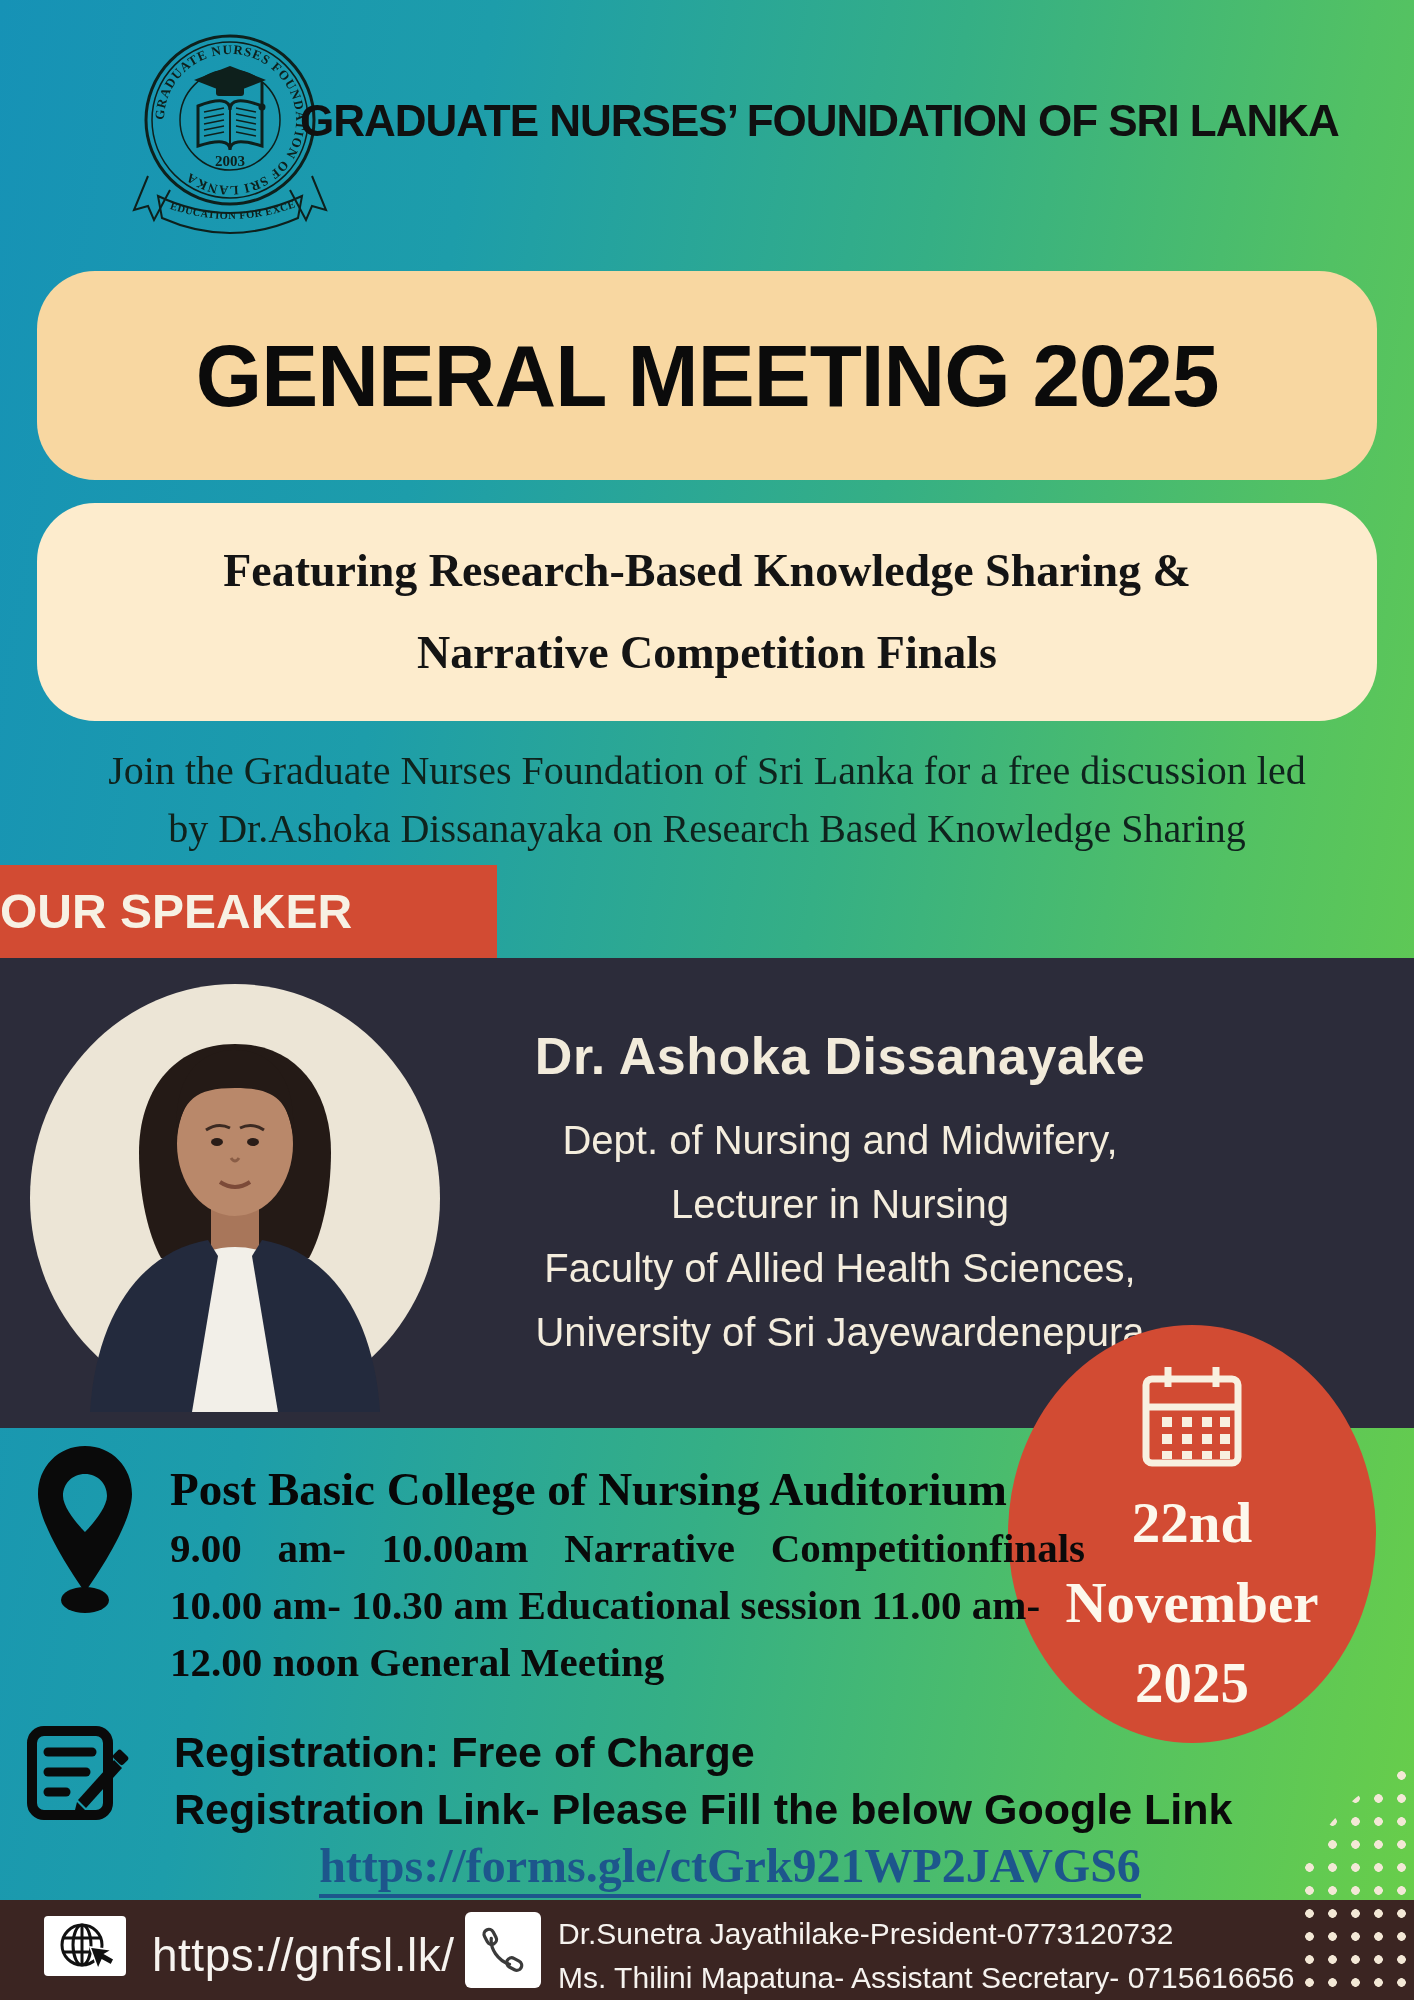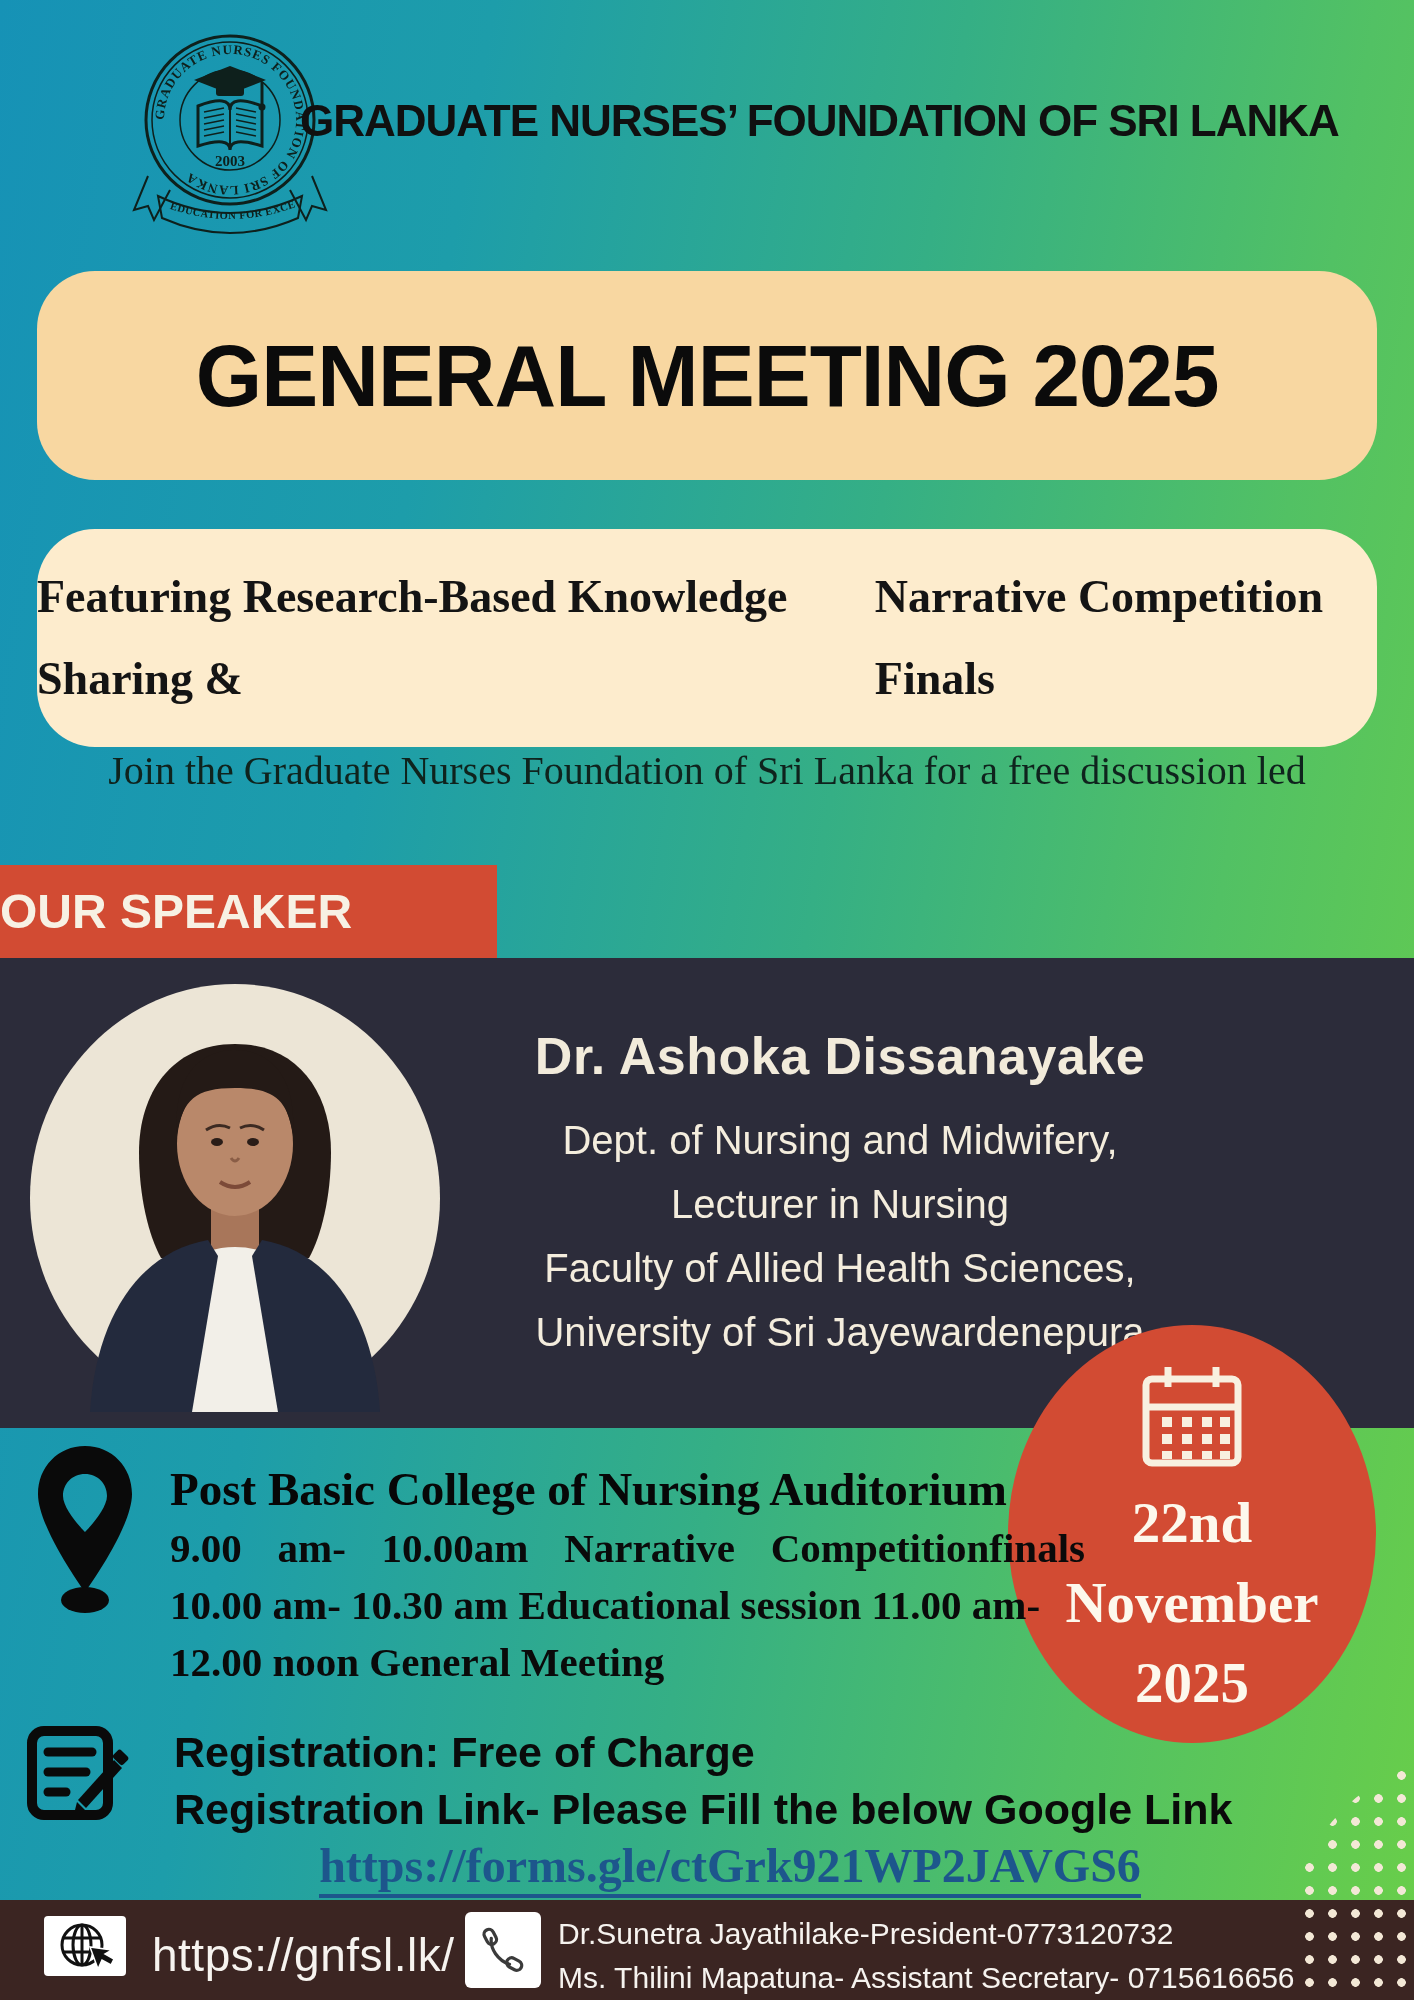--- a/index.html
+++ b/index.html
@@ -20,22 +20,22 @@
   
   .banner1{
     left:37px; top:271px; width:1340px; height:209px; background:#f8d7a1;
     border-radius:58px; display:flex; align-items:center; justify-content:center;
   }
   .banner1 .t{
     font-weight:bold; font-size:88px; letter-spacing:-1px; color:#0b0b0b; transform:scaleX(0.97);
   }
   .banner2{
     left:37px; top:503px; width:1340px; height:218px; background:#fdeccd;
-    border-radius:58px; display:flex; flex-direction:row; align-items:center; justify-content:center;
-    font-family:"Liberation Serif",serif; font-weight:bold; font-size:46px; color:#141414; line-height:82px;margin-top:26px;
+    border-radius:58px; display:flex; flex-direction:column; align-items:center; justify-content:center;
+    font-family:"Liberation Serif",serif; font-weight:bold; font-size:46px; color:#141414; line-height:82px;
   }
 
   .intro{
     left:0; top:742px; width:1414px; text-align:center;
     font-family:"Liberation Serif",serif; font-size:40px; color:#0f231d; line-height:58px;
   }
 
   .speaker-label{
     left:0; top:865px; width:497px; height:93px; background:#d24b33;
     display:flex; align-items:center; padding-left:0; box-sizing:border-box;
@@ -151,20 +151,21 @@
     <div class="t">GENERAL MEETING 2025</div>
   </div>
 
   <div class="abs banner2">
     <div>Featuring Research-Based Knowledge Sharing &amp;</div>
     <div>Narrative Competition Finals</div>
   </div>
 
   <div class="abs intro">
     <div>Join the Graduate Nurses Foundation of Sri Lanka for a free discussion led</div>
+    <div>by Dr.Ashoka Dissanayaka on Research Based Knowledge Sharing</div>
   </div>
 
   <div class="abs speaker-label">
     <span>OUR SPEAKER</span>
   </div>
 
   <div class="abs dark-section"></div>
 
   <svg class="abs speaker-photo" viewBox="0 0 410 428">
     <ellipse cx="205" cy="214" rx="205" ry="214" fill="#ece5d6"></ellipse>

